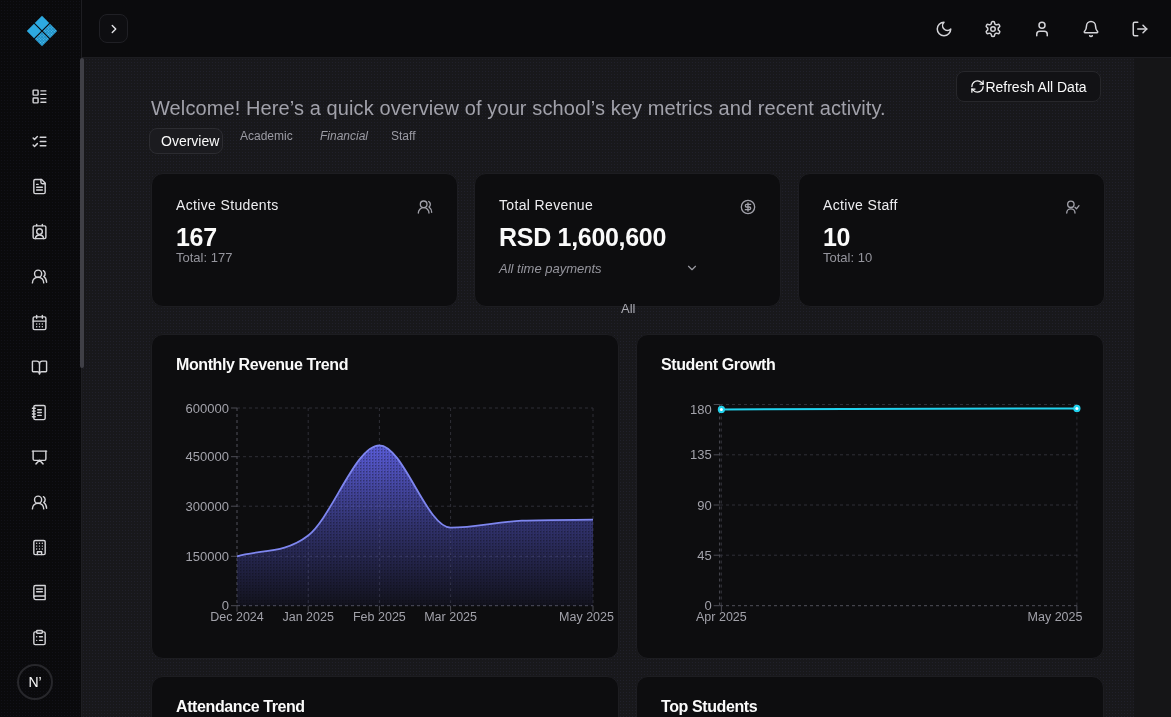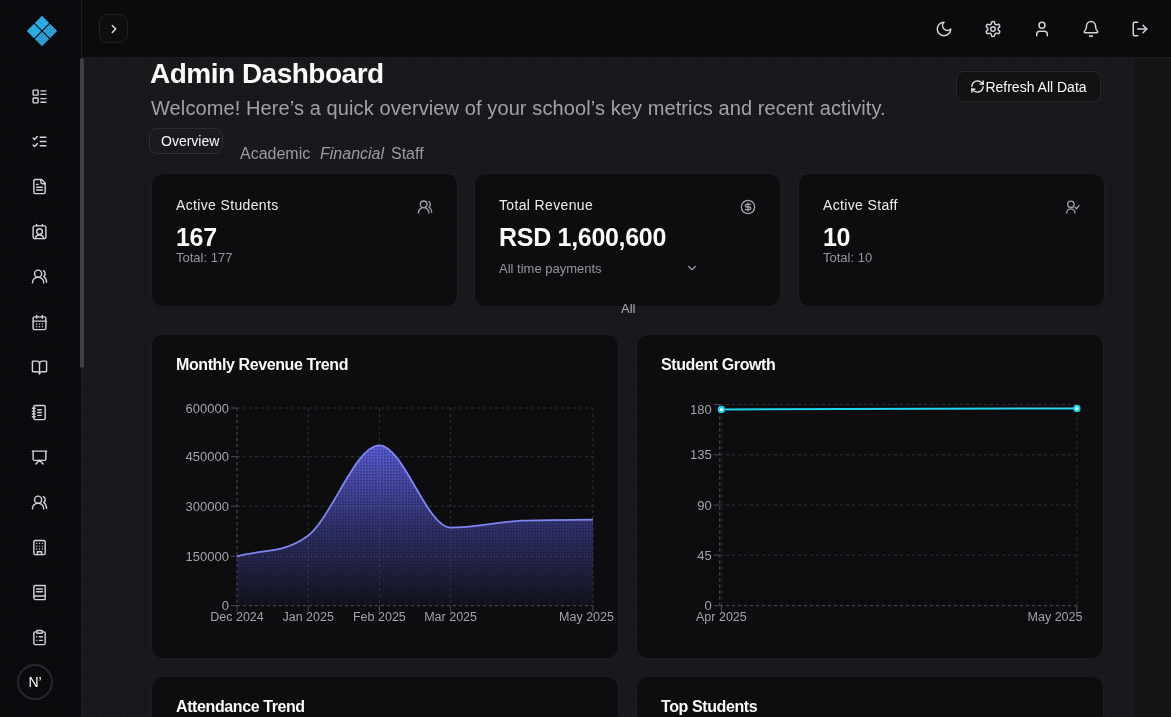--- a/index.html
+++ b/index.html
@@ -36,21 +36,21 @@
     color:#e4e4e7; display:flex; align-items:center; justify-content:center; }
   .tb-ic { position:absolute; top:20px; color:#d4d4d8; }
   
   .content { position:absolute; left:82px; top:58px; width:1089px; height:659px; }
   h1 { position:absolute; left:68px; top:0px; font-size:28px; font-weight:700;
     color:#fafafa; letter-spacing:-0.5px; }
   .subtitle { position:absolute; left:69px; top:39px; font-size:20px; letter-spacing:0.1px; color:#a1a1aa; }
   .tab-pill { position:absolute; left:67px; top:70px; width:74px; height:26px;
     background:#1b1b1f; border:1px solid #2c2c31; border-radius:8px;
     color:#fafafa; font-size:14px; text-align:left; line-height:25px;padding-left:11px; }
-  .tab { position:absolute; top:87px; font-size:16px; color:#9b9ba3; }
+  .tab { position:absolute; top:71px; font-size:12px; color:#9b9ba3; }
   .refresh { position:absolute; left:874px; top:13px; width:145px; height:31px;
     background:#121215; border:1px solid #27272b; border-radius:8px;
     color:#fafafa; font-size:14px; display:flex; align-items:center;
     justify-content:center; }
   .card { position:absolute; background:#0d0d0f; border:1px solid #1d1d21;
     border-radius:12px;text-align:center; }
   .c-title { position:absolute; left:24px; top:23px; font-size:14px;
     font-weight:500; letter-spacing:0.35px; color:#ededf0; }
   .c-icon { position:absolute; right:24px; top:25px; color:#a1a1aa; }
   .c-value { position:absolute; left:24px; top:49px; font-size:25px;
@@ -198,21 +198,20 @@
     </svg>
   <svg class="tb-ic" style="left:1049px;" width="18" height="18" viewBox="0 0 24 24" fill="none" stroke="currentColor" stroke-width="2" stroke-linecap="round" stroke-linejoin="round">
       <path d="M9 21H5a2 2 0 0 1-2-2V5a2 2 0 0 1 2-2h4"></path>
       <polyline points="16 17 21 12 16 7"></polyline>
       <line x1="21" x2="9" y1="12" y2="12"></line>
     </svg>
 </div>
 
 <div class="content dots">
   <div style="position:absolute; left:1052px; top:0; width:37px; height:659px; background:#151517;"></div>
-  <h1>Admin Dashboard</h1>
   <div class="subtitle">Welcome! Here’s a quick overview of your school’s key metrics and recent activity.</div>
 
   <div class="tab-pill">Overview</div>
   <div class="tab" style="left:158px;">Academic</div>
   <div class="tab" style="left:238px;font-style:italic;">Financial</div>
   <div class="tab" style="left:309px;">Staff</div>
 
   <div class="refresh">
     <svg width="15" height="15" viewBox="0 0 24 24" fill="none" stroke="currentColor" stroke-width="2" stroke-linecap="round" stroke-linejoin="round">
         <path d="M3 12a9 9 0 0 1 9-9 9.75 9.75 0 0 1 6.74 2.74L21 8"></path>
@@ -229,21 +228,21 @@
     <div class="c-sub">Total: 177</div>
     <svg class="c-icon" width="16" height="16" viewBox="0 0 24 24" fill="none" stroke="currentColor" stroke-width="2" stroke-linecap="round" stroke-linejoin="round">
         <path d="M18 21a8 8 0 0 0-16 0"></path>
         <circle cx="10" cy="8" r="5"></circle>
         <path d="M22 20c0-3.37-2-6.5-4-8a5 5 0 0 0-.45-8.3"></path>
       </svg>
   </div>
   <div class="card" style="left:392px; top:115px; width:307px; height:134px;">
     <div class="c-title">Total Revenue</div>
     <div class="c-value">RSD 1,600,600</div>
-    <div class="c-sub" style="top:87px;">All time payments</div>
+    <div class="c-sub" style="top:87px;font-style:italic;">All time payments</div>
     <div class="c-sub" style="left:146px; top:87px; color:#aaaab2;margin-top:40px;">All</div>
     <svg class="abs" style="left:210px; top:87px; color:#9a9aa2;" width="14" height="14" viewBox="0 0 24 24" fill="none" stroke="currentColor" stroke-width="2" stroke-linecap="round" stroke-linejoin="round">
         <path d="m6 9 6 6 6-6"></path>
       </svg>
     <svg class="c-icon" width="16" height="16" viewBox="0 0 24 24" fill="none" stroke="currentColor" stroke-width="2" stroke-linecap="round" stroke-linejoin="round">
         <circle cx="12" cy="12" r="10"></circle>
         <path d="M16 8h-6a2 2 0 1 0 0 4h4a2 2 0 1 1 0 4H8"></path>
         <path d="M12 18V6"></path>
       </svg>
   </div>

